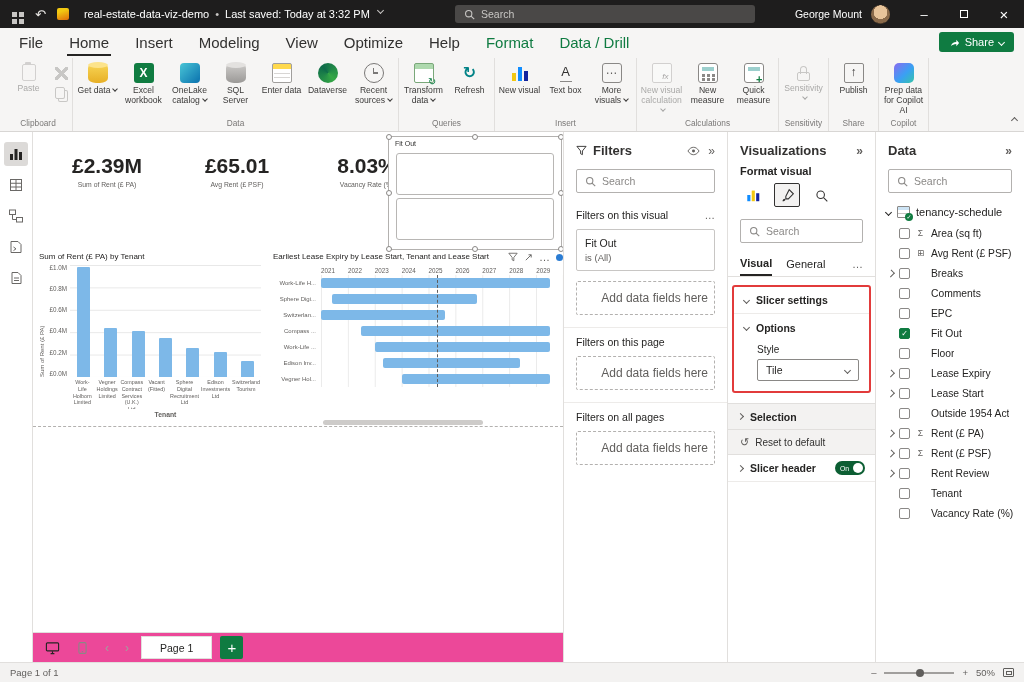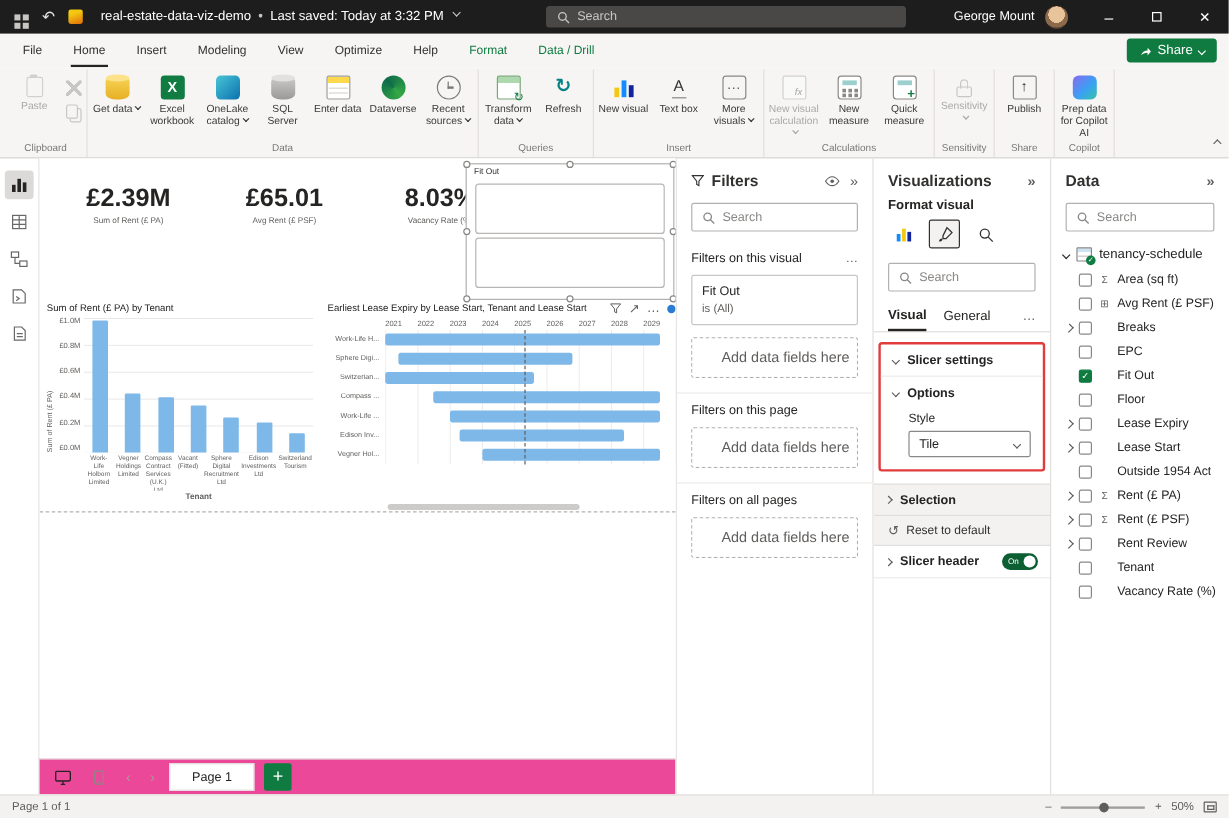--- a/index.html
+++ b/index.html
@@ -30,21 +30,21 @@
   .tb-user{font-size:10.5px;margin-right:9px}
   .avatar{width:19px;height:19px;border-radius:50%;background:radial-gradient(circle at 50% 38%,#e8c49a 0 45%,#8a6a4a 46% 70%,#5a4632 71%);margin-right:14px}
   .wbtn{width:40px;height:28px;display:flex;align-items:center;justify-content:center;color:#fff;font-size:12px}
   .wbtn.min::before{content:'–';font-size:13px}
   .maxbox{width:8px;height:8px;border:1px solid #fff}
   .wbtn.close::before{content:'×';font-size:15px}
 
   
   .menubar{height:28px;background:#f6f5f4;display:flex;align-items:center;padding-left:6px;flex:none}
   .menu-tabs{display:flex;height:100%}
-  .mtab{padding:0 13px;display:flex;align-items:center;height:100%;font-size:10px;color:#323130;position:relative;cursor:default}
+  .mtab{padding:0 13px;display:flex;align-items:center;height:100%;font-size:15px;color:#323130;position:relative;cursor:default}
   .mtab.active{font-weight:400}
   .mtab.active::after{content:'';position:absolute;left:11px;right:11px;bottom:0;height:2px;background:#252423}
   .mtab.ctx{color:#0f7b41}
   .share-btn{margin-left:auto;margin-right:10px;height:20px;background:#0f7b41;color:#fff;border:none;border-radius:3px;display:flex;align-items:center;gap:5px;padding:0 10px;font-size:11px;font-family:inherit}
   .share-btn .cv{color:#fff}
 
   
   .ribbon{height:76px;background:#f6f5f4;border-bottom:1px solid #d8d6d4;display:flex;padding:2px 2px 0 4px;position:relative;overflow:hidden;flex:none}
   .ribbon-groups{display:flex;align-items:stretch}
   .rgroup{display:flex;flex-direction:column;justify-content:space-between;border-right:1px solid #e1dfdd;padding:0 2px}
@@ -775,20 +775,26 @@
           <div class="dfield">
             <i class="cv right dexp"></i>
             <span class="dcheck"></span>
             <span class="dtype"></span>
             <span class="dlabel">Breaks</span>
           </div>
           <div class="dfield">
             <i class="cv right dexp hiddenx"></i>
             <span class="dcheck"></span>
             <span class="dtype"></span>
+            <span class="dlabel">Comments</span>
+          </div>
+          <div class="dfield">
+            <i class="cv right dexp hiddenx"></i>
+            <span class="dcheck"></span>
+            <span class="dtype"></span>
             <span class="dlabel">EPC</span>
           </div>
           <div class="dfield">
             <i class="cv right dexp hiddenx"></i>
             <span class="dcheck checked"></span>
             <span class="dtype"></span>
             <span class="dlabel">Fit Out</span>
           </div>
           <div class="dfield">
             <i class="cv right dexp hiddenx"></i>

